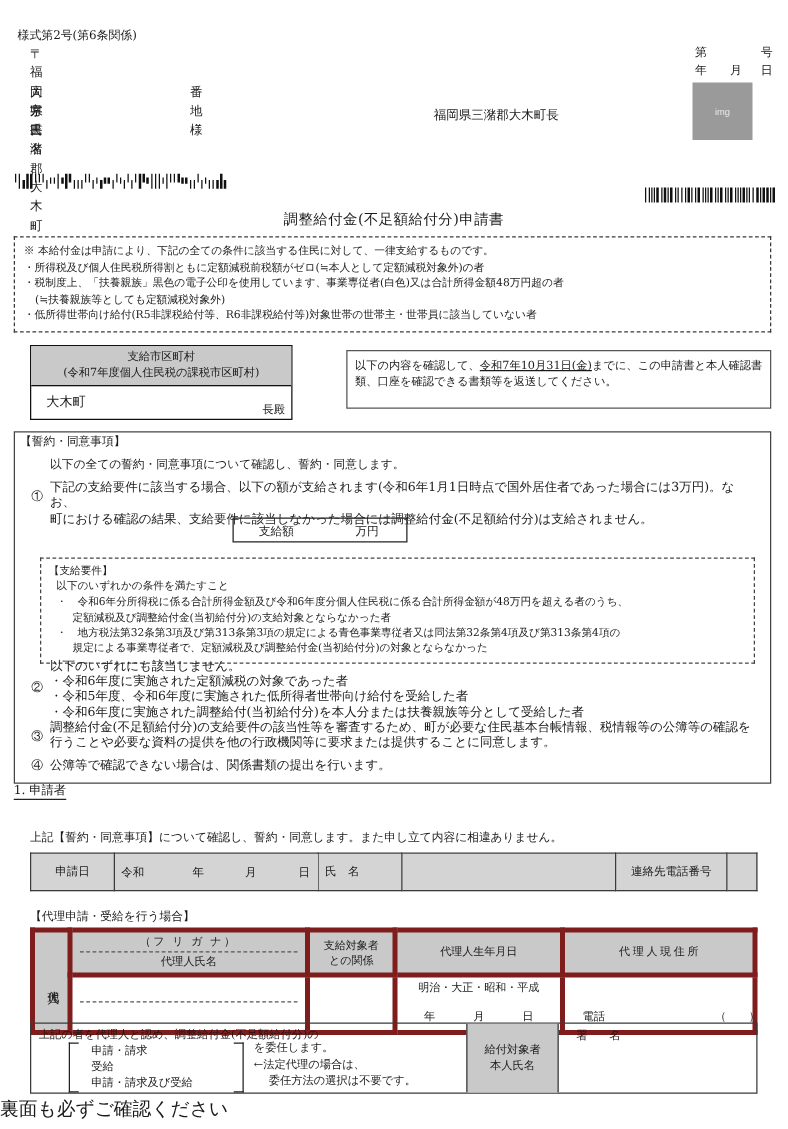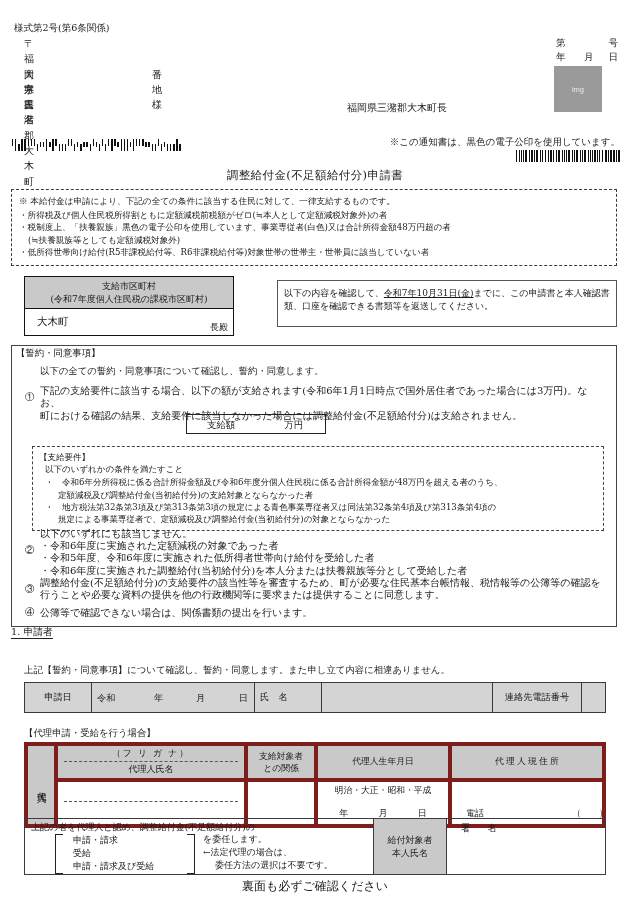--- a/index.html
+++ b/index.html
@@ -23,21 +23,21 @@
   .addr-row{position:relative;height:15.3px;}
   .addr-key{position:absolute;left:0;top:0;}
   .addr-val{position:absolute;left:128px;top:0;}
 
   #doc-number{left:556px;top:36px;font-size:9.5px;line-height:14px;}
   .dn-row{position:relative;width:62px;height:14px;}
   .dn-a{position:absolute;left:0;top:0;}
   .dn-b{position:absolute;left:28px;top:0;}
   .dn-c{position:absolute;right:0;top:0;}
 
-  #mayor-line{left:347px;top:85px;font-size:10px;margin-top:16px;}
+  #mayor-line{left:347px;top:85px;font-size:10px;}
 
   #seal-img{
     left:554px;top:66px;width:48px;height:46px;
     background:#9a9a9a;color:#e8e8e8;font-size:7.5px;
     display:flex;align-items:center;justify-content:center;
     font-family:"Liberation Sans",sans-serif;
   }
 
   
   #barcode-postal{left:12px;top:139px;height:12px;width:170px;}
@@ -179,21 +179,21 @@
   #deleg-right .arrow{display:block;}
   #deleg-right .ind{display:block;padding-left:12px;}
   #sig-label-cell{
     position:absolute;left:348px;top:0;width:74px;height:55px;
     background:#c9c9c9;border-left:1px solid #3a3a3a;border-right:1px solid #3a3a3a;
     box-sizing:border-box;display:flex;align-items:center;justify-content:center;
     text-align:center;font-size:9px;line-height:12.5px;
   }
   #sig-word{position:absolute;left:436px;top:3px;font-size:9.2px;letter-spacing:4px;}
 
-  #footer-note{left:0;right:0;top:878px;text-align:center;font-size:12px;}
+  #footer-note{left:0;right:0;top:878px;font-size:15px;}
 </style>
 </head>
 <body>
 
 <div class="page">
 
   <div class="abs" id="form-code">様式第2号(第6条関係)</div>
 
   <div class="abs" id="addr-block">
     <div class="addr-row">
@@ -284,21 +284,20 @@
       <div class="bcbar" style="left: 142.6px; width: 1.4px; height: 6.6px; bottom: 0px;"></div>
       <div class="bcbar" style="left: 145.7px; width: 1.4px; height: 6.6px; bottom: 5.4px;"></div>
       <div class="bcbar" style="left: 148.8px; width: 1.4px; height: 6.6px; bottom: 0px;"></div>
       <div class="bcbar" style="left: 151.9px; width: 1.4px; height: 5.04px; bottom: 3.6px;"></div>
       <div class="bcbar" style="left: 155px; width: 1.4px; height: 6.6px; bottom: 0px;"></div>
       <div class="bcbar" style="left: 158.1px; width: 1.4px; height: 6.6px; bottom: 0px;"></div>
       <div class="bcbar" style="left: 161.2px; width: 1.4px; height: 6.6px; bottom: 0px;"></div>
       <div class="bcbar" style="left: 164.3px; width: 1.4px; height: 12px; bottom: 0px;"></div>
       <div class="bcbar" style="left: 167.4px; width: 1.4px; height: 6.6px; bottom: 0px;"></div>
     </div>
-  <div class="abs" id="eseal-note">※この通知書は、黒色の電子公印を使用しています。</div>
   <div class="abs" id="barcode-right">
       <div class="bcbar" style="left: 0px; width: 1.1px; height: 12px; bottom: 0px;"></div>
       <div class="bcbar" style="left: 2.6px; width: 1.1px; height: 12px; bottom: 0px;"></div>
       <div class="bcbar" style="left: 5.2px; width: 1.1px; height: 12px; bottom: 0px;"></div>
       <div class="bcbar" style="left: 7.3px; width: 1.1px; height: 12px; bottom: 0px;"></div>
       <div class="bcbar" style="left: 9.4px; width: 1.8px; height: 12px; bottom: 0px;"></div>
       <div class="bcbar" style="left: 12.7px; width: 1.1px; height: 12px; bottom: 0px;"></div>
       <div class="bcbar" style="left: 14.8px; width: 1.8px; height: 12px; bottom: 0px;"></div>
       <div class="bcbar" style="left: 17.6px; width: 1.8px; height: 12px; bottom: 0px;"></div>
       <div class="bcbar" style="left: 20.4px; width: 1.8px; height: 12px; bottom: 0px;"></div>

